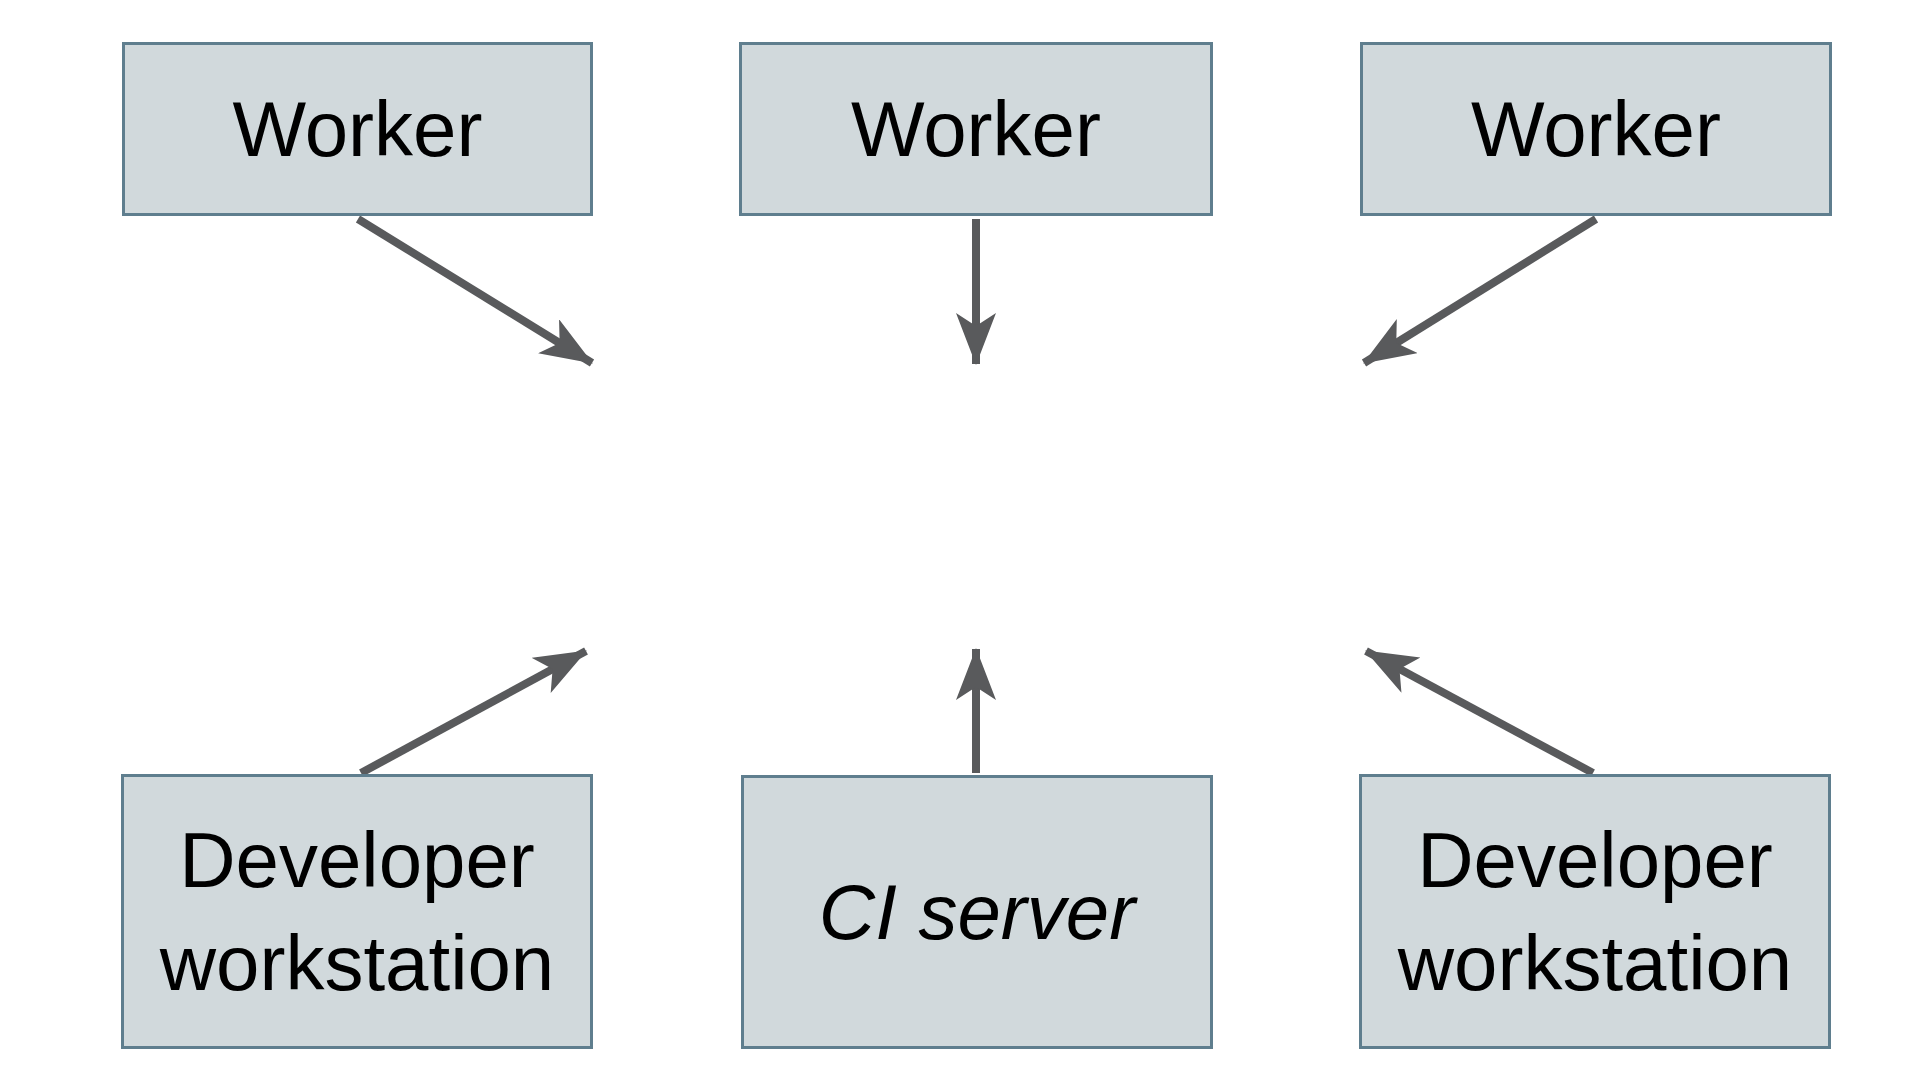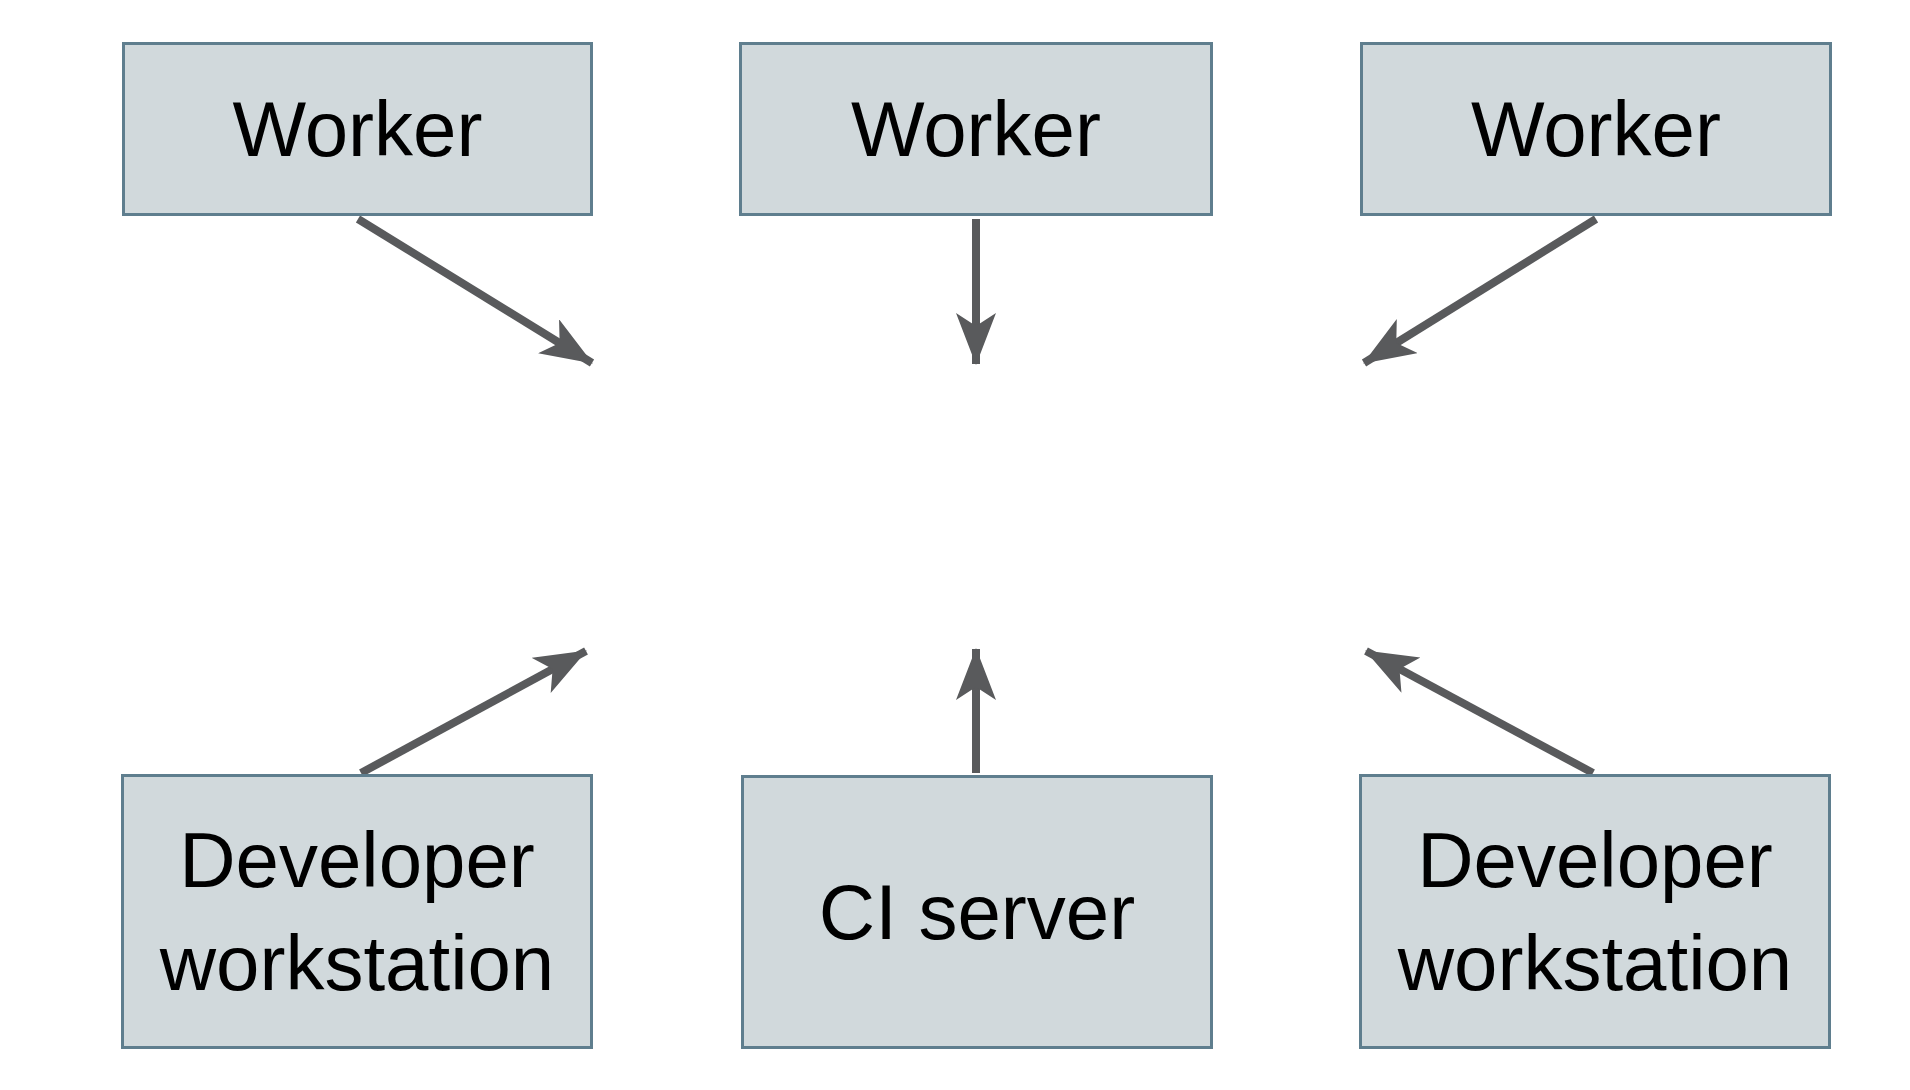--- a/index.html
+++ b/index.html
@@ -30,21 +30,21 @@
     line-height: 1.32;
     letter-spacing: 0px;
   }
   .node .label { padding: 0 10px; }
   
   #node-worker-left          { left: 122px;  top: 42px;  width: 471px; height: 174px; }
   #node-worker-middle        { left: 739px;  top: 42px;  width: 474px; height: 174px; }
   #node-worker-right         { left: 1360px; top: 42px;  width: 472px; height: 174px; }
   #node-build-master         { left: 593px;  top: 370px; width: 764px; height: 273px; }
   #node-dev-workstation-left { left: 121px;  top: 774px; width: 472px; height: 275px; }
-  #node-ci-server            { left: 741px;  top: 775px; width: 472px; height: 274px; }
+  #node-ci-server            { left: 741px;  top: 775px; width: 472px; height: 274px; font-style: italic; }
   #node-dev-workstation-right{ left: 1359px; top: 774px; width: 472px; height: 275px; }
   svg.edges {
     position: absolute;
     left: 0; top: 0;
     width: 1910px;
     height: 1090px;
     pointer-events: none;
   }
 </style>
 </head>

